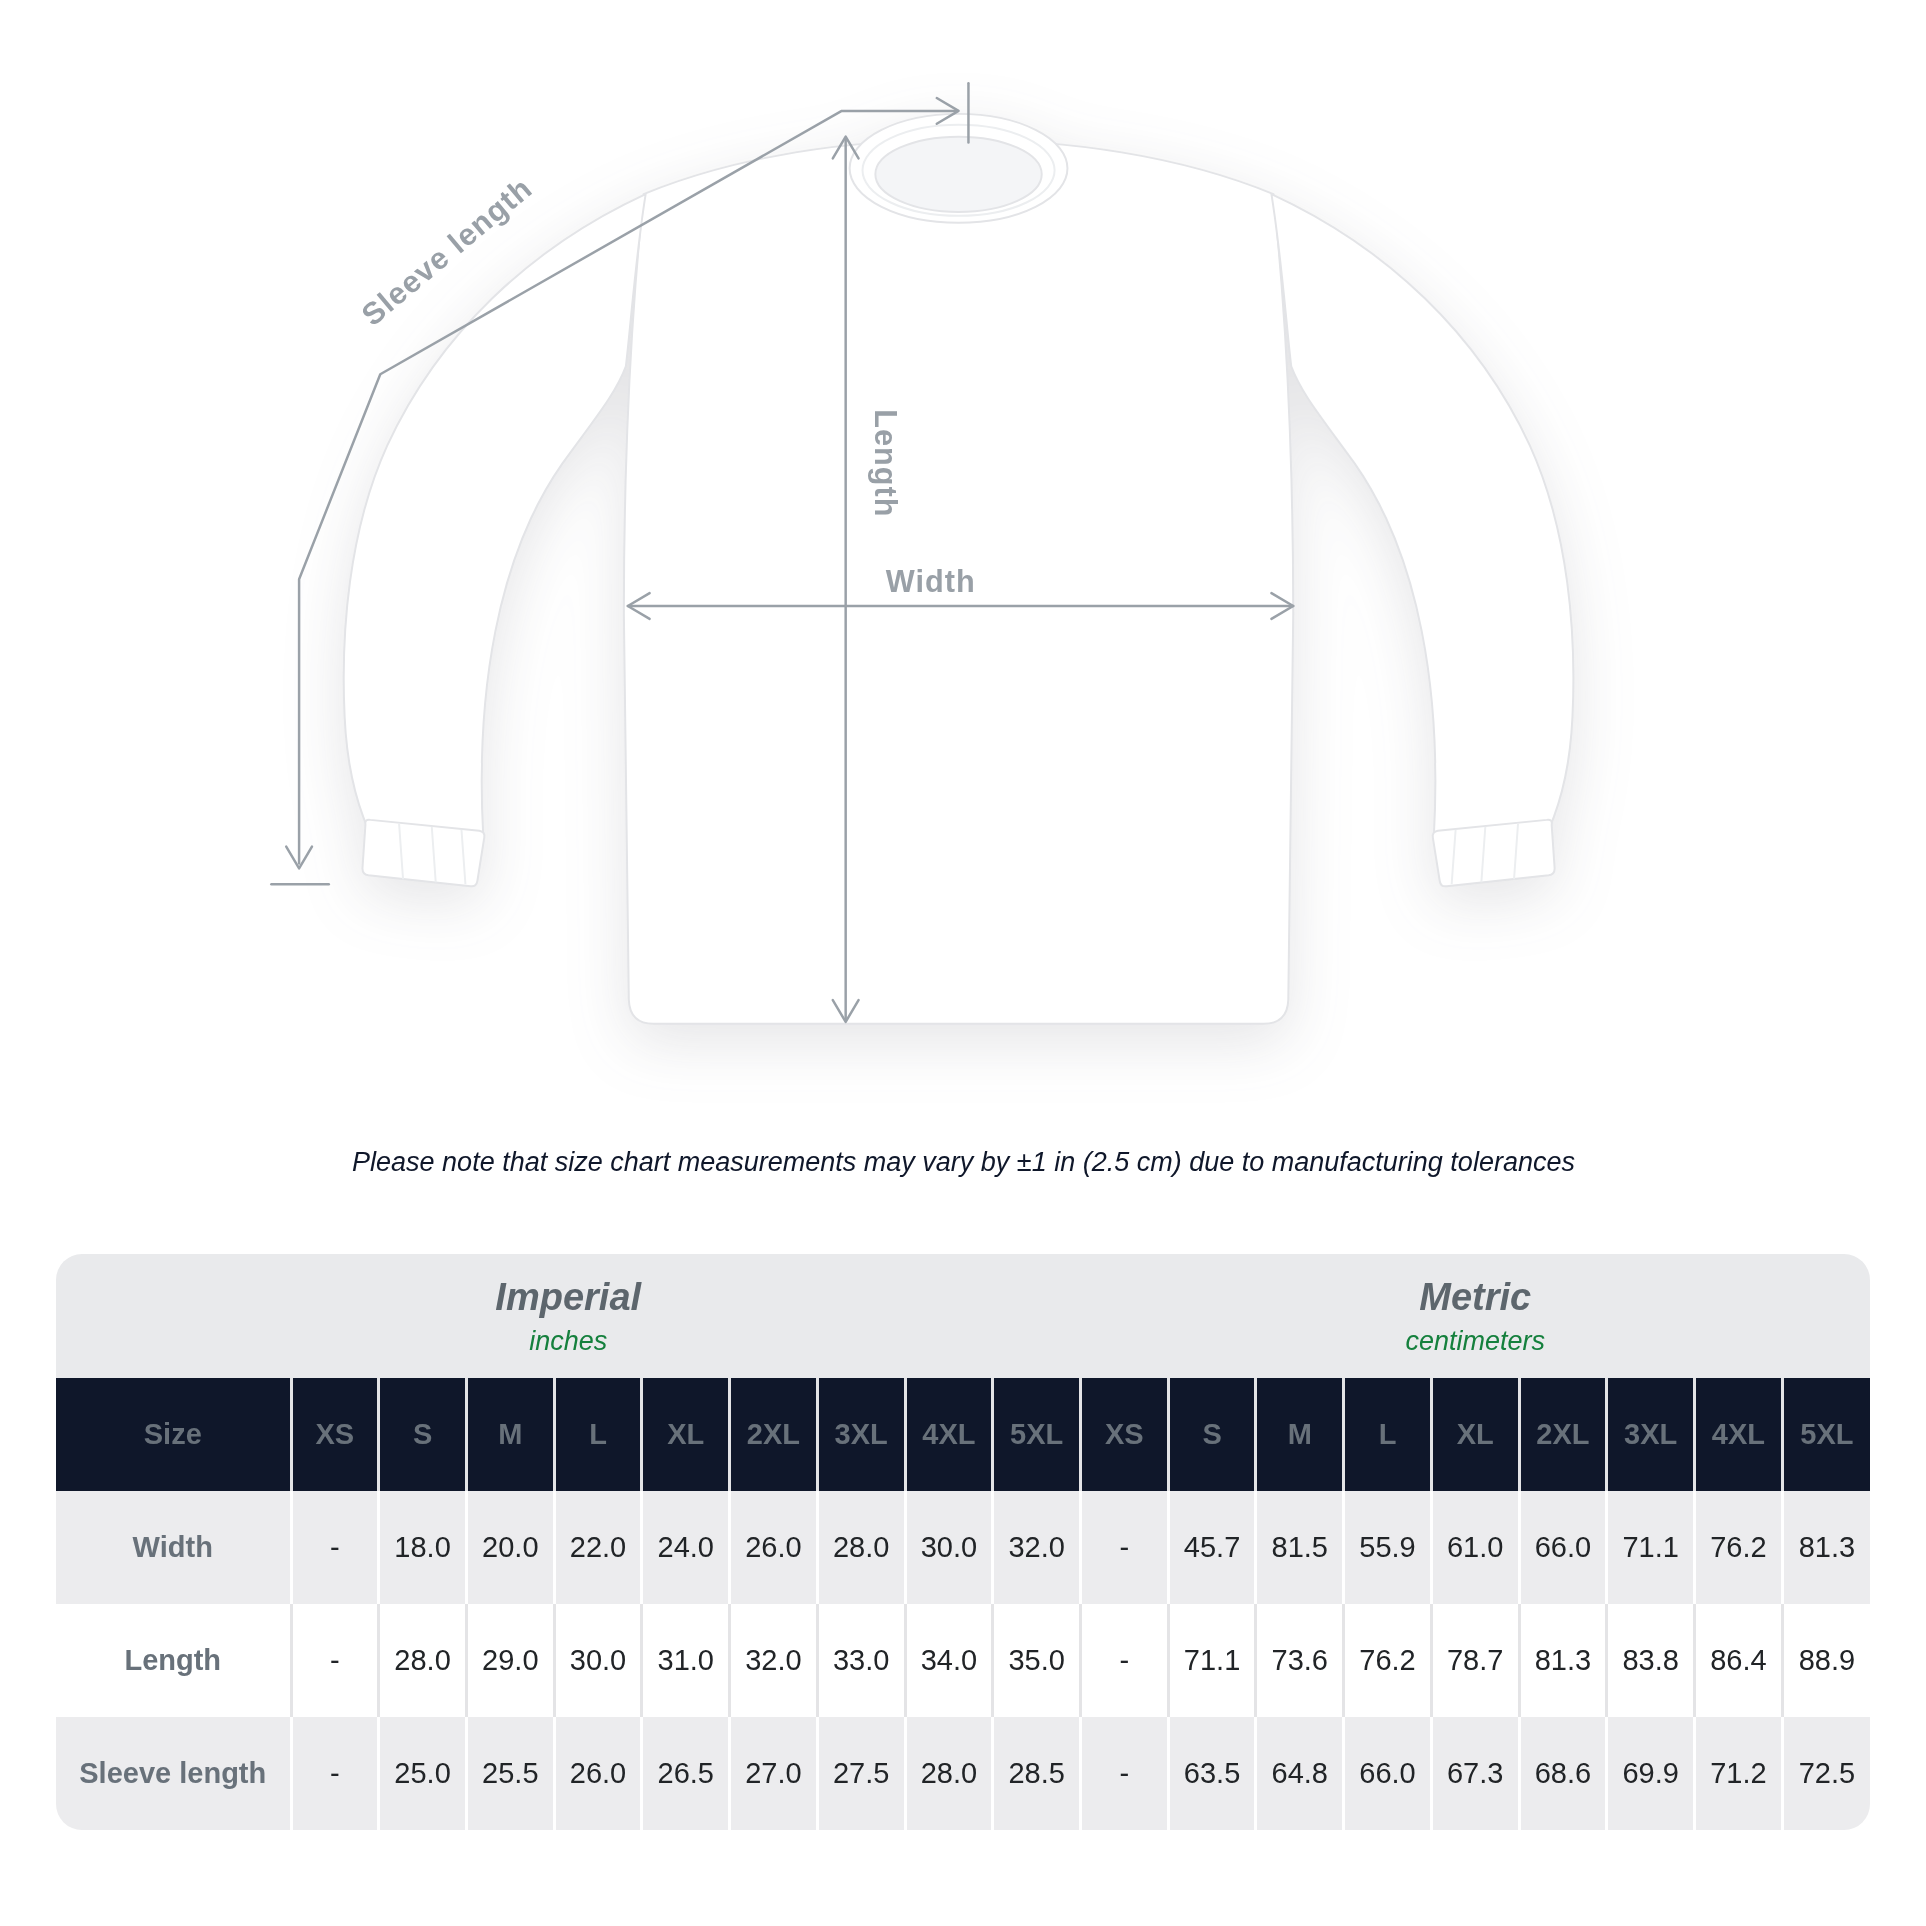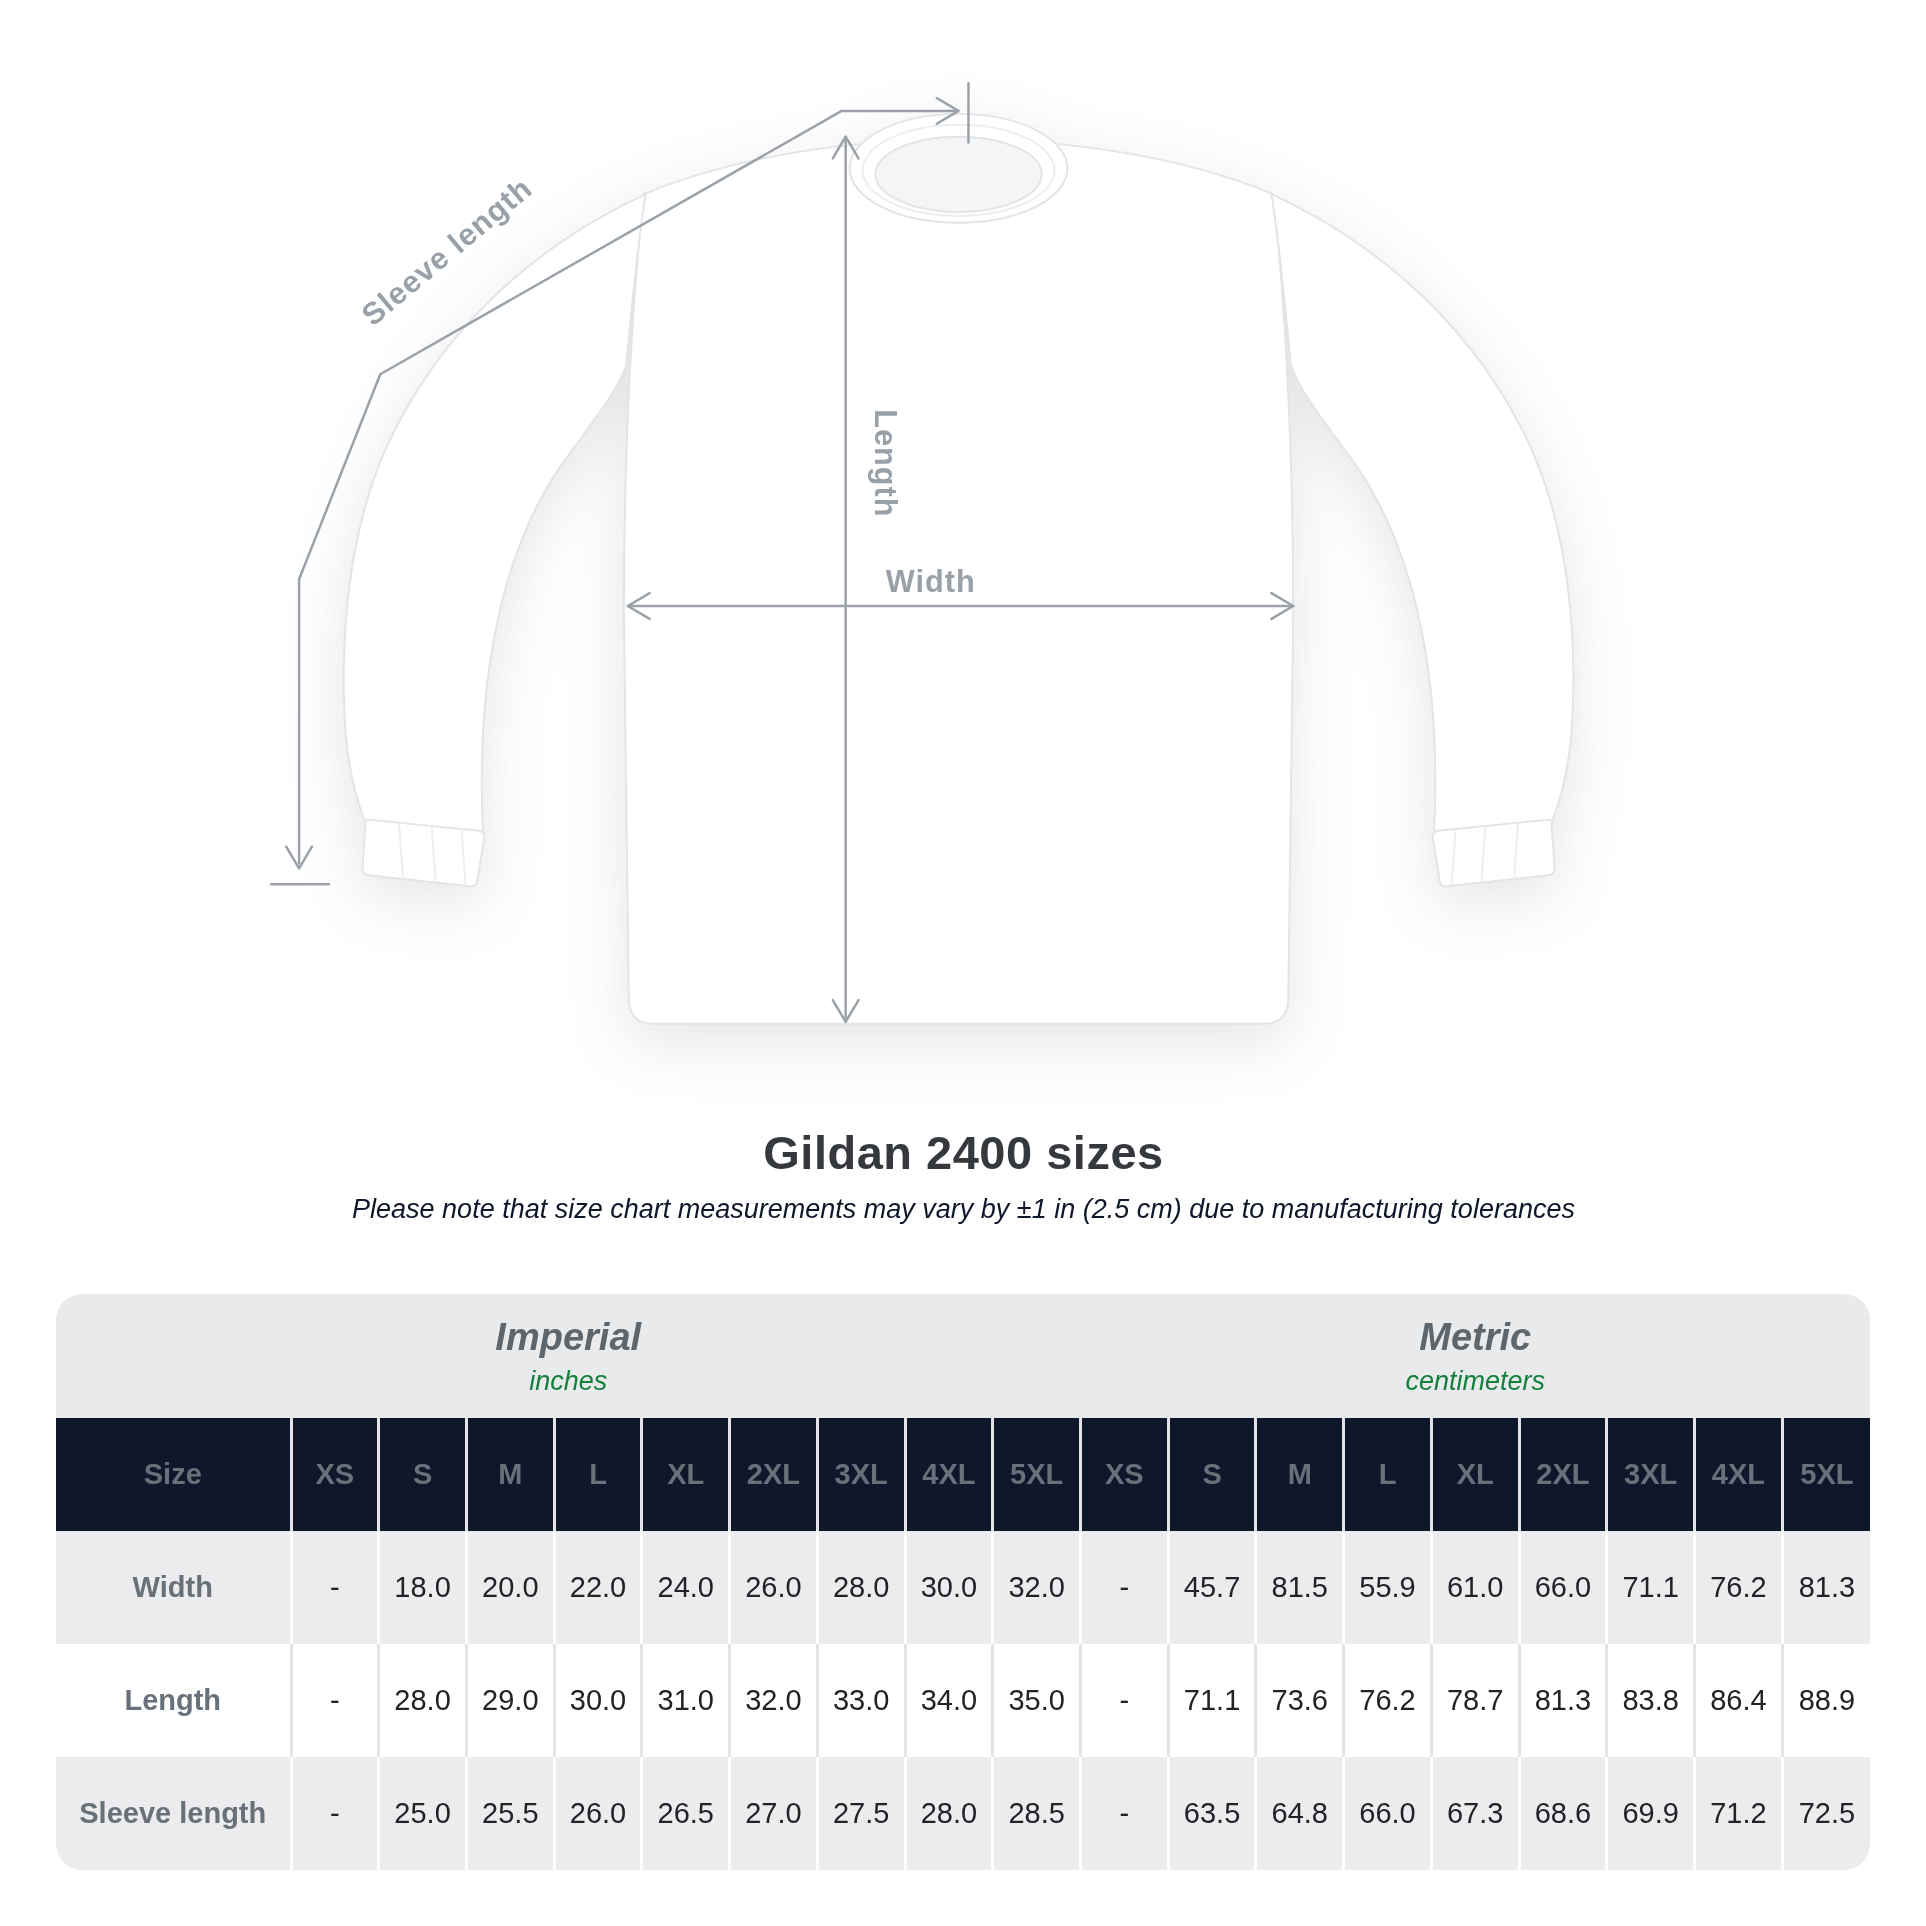--- a/index.html
+++ b/index.html
@@ -5,21 +5,21 @@
   html,body{margin:0;padding:0;background:#ffffff;}
   .canvas{position:relative;width:1927px;height:1927px;background:#ffffff;overflow:hidden;
           font-family:"Liberation Sans",sans-serif;}
   .fig{position:absolute;left:0;top:0;}
   .shirt{filter:drop-shadow(0 18px 30px rgba(70,74,82,.14));}
   .overlay{stroke:#9aa1a8;stroke-width:2.5;fill:none;stroke-linecap:round;stroke-linejoin:round;}
   .figlabel{fill:#99a0a7;font-weight:bold;font-size:31px;letter-spacing:1px;}
   .heading{position:absolute;left:0;top:1129px;width:100%;text-align:center;}
   .title{margin:0;font-size:47px;line-height:1;font-weight:bold;color:#35393d;letter-spacing:0.5px;}
   .subtitle{margin:18px 0 0;font-size:27px;font-style:italic;color:#0f172a;}
-  .card{position:absolute;left:56px;top:1294px;width:1814px;border-radius:26px;overflow:hidden;}
+  .card{position:absolute;left:56px;top:1254px;width:1814px;border-radius:26px;overflow:hidden;}
   table{width:100%;border-collapse:collapse;table-layout:fixed;}
   col.c-label{width:235px;}
   th,td{padding:0;margin:0;text-align:center;vertical-align:middle;font-weight:normal;}
   tr.band th{background:#e9eaec;height:124px;border:none;}
   .g-name{font-size:38px;font-weight:bold;font-style:italic;color:#5d666d;}
   .g-unit{font-size:27px;font-style:italic;color:#15803d;margin-top:7px;}
   tr.sizes th{background:#0f172a;height:113px;font-weight:bold;font-size:29px;color:#68717a;}
   tbody tr{height:113px;}
   tbody th.rowlabel{font-weight:bold;font-size:29px;color:#68717a;}
   tbody td{font-size:29px;color:#212427;}
@@ -71,21 +71,20 @@
     </g>
 
     <g>
       <text class="figlabel" transform="translate(458,262) rotate(-40)" text-anchor="middle">Sleeve length</text>
       <text class="figlabel" transform="translate(884,468) rotate(90)" text-anchor="middle">Length</text>
       <text class="figlabel" x="940" y="598" text-anchor="middle">Width</text>
     </g>
   </svg>
 
   <div class="heading">
-    <h1 class="title">Gildan 2400 sizes</h1>
     <p class="subtitle">Please note that size chart measurements may vary by ±1 in (2.5 cm) due to manufacturing tolerances</p>
   </div>
 
   <div class="card">
     <table>
       <colgroup>
         <col class="c-label">
           <col span="18">
       </colgroup>
       <thead>

